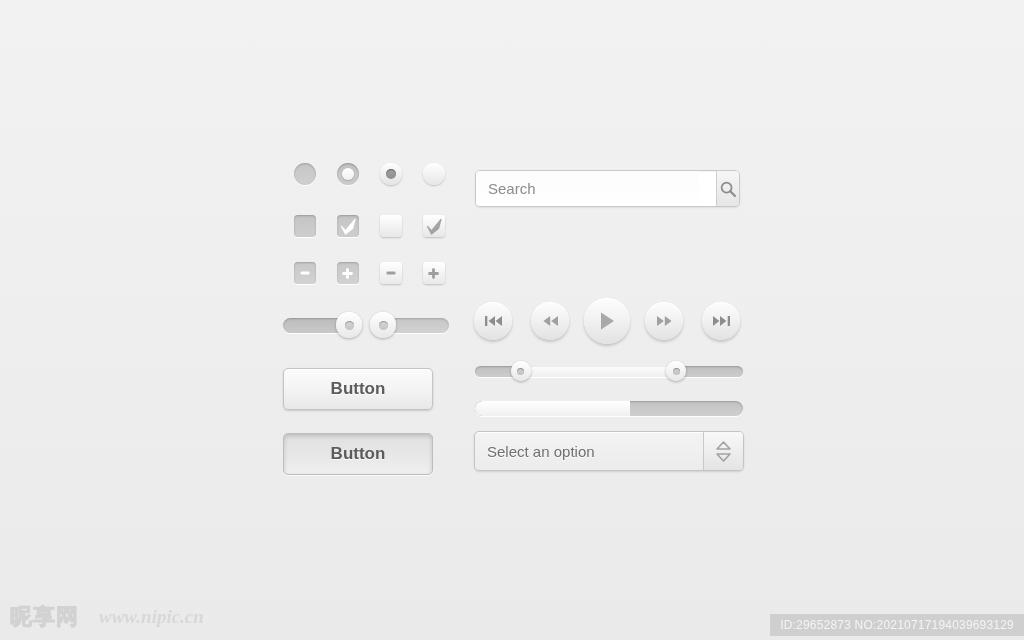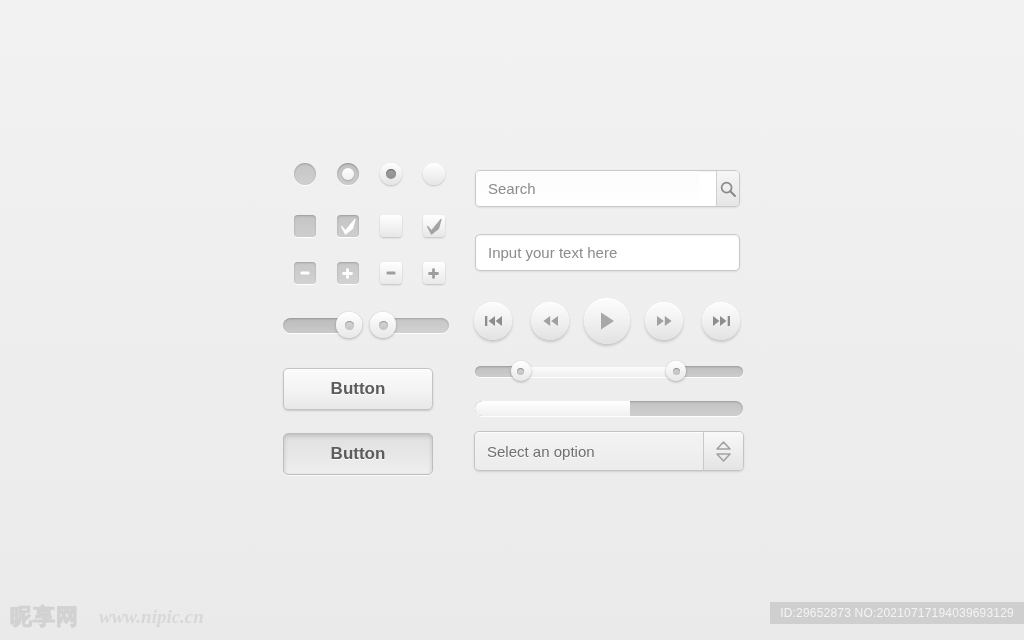--- a/index.html
+++ b/index.html
@@ -226,21 +226,21 @@
   .wm-left { position: absolute; left: 10px; bottom: 8px; display: flex; align-items: center; gap: 20px; }
   .wm-cn {
     font-family: "DejaVu Sans", sans-serif; font-size: 22px; font-weight: bold;
     color: #e3e3e3; -webkit-text-stroke: 1px #d2d2d2; letter-spacing: 1px;
   }
   .wm-url {
     font-family: "Liberation Serif", serif; font-style: italic; font-size: 19px;
     color: #d8d8d8; font-weight: bold;
   }
   .wm-right {
-    position: absolute; right: 0; bottom: 16px;
+    position: absolute; right: 0; bottom: 4px;
     background: #cfcfcf; color: #f4f4f4; font-size: 12px;
     padding: 4px 10px; letter-spacing: .2px;
   }
 </style>
 </head>
 <body>
 
 <div class="stage">
 
   <div class="col-left">
@@ -336,23 +336,20 @@
   <div class="search-wrap">
     <input class="search-input" type="text" placeholder="Search" style="">
     <div class="search-btn">
       <svg width="18" height="18" viewBox="0 0 18 18">
         <circle cx="7.6" cy="7.6" r="5" fill="none" stroke="#8a8a8a" stroke-width="1.7"></circle>
         <line x1="11.3" y1="11.3" x2="16" y2="16" stroke="#8a8a8a" stroke-width="2" stroke-linecap="round"></line>
       </svg>
     </div>
   </div>
 
-  <div class="text-input-wrap">
-    <input class="text-input" type="text" placeholder="Input your text here" style="">
-  </div>
 
   <div class="media-row">
 
     <div class="mbtn mbtn-sm" style="left:0px;">
       <svg width="19" height="14" viewBox="0 0 19 14">
         <rect x="1" y="2" width="2.3" height="10" fill="#8d8d8d"></rect>
         <polygon points="11,2 11,12 4.6,7" fill="#8d8d8d"></polygon>
         <polygon points="18,2 18,12 11.6,7" fill="#8d8d8d"></polygon>
       </svg>
     </div>

